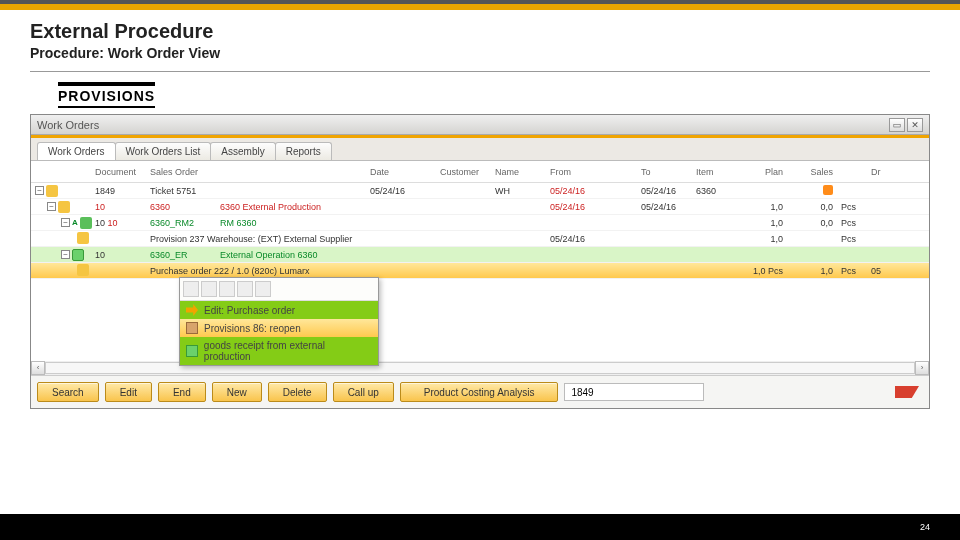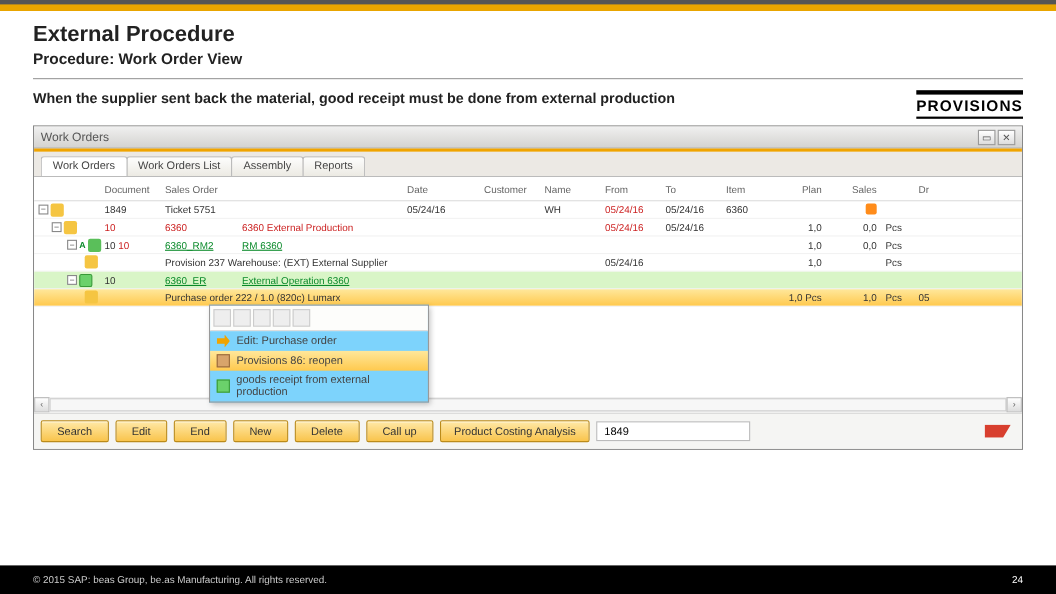--- a/index.html
+++ b/index.html
@@ -25,71 +25,70 @@
   .col-head { display: flex; height: 22px; align-items: center; background: #fff; border-bottom: 1px solid #ddd; font-size: 9px; color: #666; }
   .col-head > div, .row > div { padding: 0 4px; white-space: nowrap; }
   .c-tree { width: 60px; }
   .c-doc { width: 55px; }
   .c-sales { width: 70px; }
   .c-desc { width: 150px; }
   .c-date { width: 70px; }
   .c-cust { width: 55px; }
   .c-name { width: 55px; }
   .c-from { width: 55px; }
-  .c-to { width: 55px; }
+  .c-to { width: 55px; margin-left: 36px; }
   .c-item { width: 45px; }
   .c-plan { width: 50px; text-align: right; }
   .c-actual { width: 50px; text-align: right; }
   .c-unit { width: 30px; }
   .row { display: flex; height: 16px; align-items: center; font-size: 9px; color: #333; border-bottom: 1px solid #f2f2f2; }
-  .row.green-text .c-sales, .row.green-text .c-desc { color: #0a8a2a; text-decoration: underline; }
+  .row.green-text .c-sales, .row.green-text .c-desc { color: #0a8a2a; }
   .row.green-row { background: #d9f5c7; }
   .row.gold-row { background: linear-gradient(#ffe79a,#ffc94e); }
   .tree-node { display: inline-flex; align-items: center; gap: 2px; }
   .exp { display: inline-block; width: 9px; height: 9px; border: 1px solid #888; font-size: 8px; line-height: 7px; text-align: center; color: #555; background: #fff; }
   .ico { width: 12px; height: 12px; display: inline-block; border-radius: 2px; }
   .ico.cube-y { background: #f5c542; }
   .ico.cube-gr { background: #5abf5a; }
   .ico.doc-y { background: #f5c542; }
   .ico.truck { background: #6bd16b; border: 1px solid #399a39; }
   .ico.flag { background: #ff8c1a; width: 10px; height: 10px; }
   .red { color: #c22; }
-  .context-menu { position: absolute; left: 159px; top: 116px; width: 200px; background: #7dd3fc; border: 1px solid #999; box-shadow: 2px 2px 5px rgba(0,0,0,0.25); z-index: 10; }
+  .context-menu { position: absolute; left: 148px; top: 116px; width: 200px; background: #84cc16; border: 1px solid #999; box-shadow: 2px 2px 5px rgba(0,0,0,0.25); z-index: 10; }
   .cm-toolbar { display: flex; gap: 2px; padding: 3px; background: #fdfdfb; border-bottom: 1px solid #ddd; }
   .cm-ico { width: 16px; height: 16px; background: #eee; border: 1px solid #ccc; }
   .cm-item { display: flex; align-items: center; gap: 6px; padding: 3px 6px; font-size: 10px; color: #444; }
   .cm-item.hi { background: linear-gradient(#ffe79a,#ffc94e); }
   .cm-bullet { width: 12px; height: 12px; }
   .cm-bullet.arrow { background: #f0a400; clip-path: polygon(0 30%,60% 30%,60% 0,100% 50%,60% 100%,60% 70%,0 70%); }
   .cm-bullet.box { background: #d8a46b; border: 1px solid #9a6a3a; }
   .cm-bullet.truck2 { background: #6bd16b; border: 1px solid #399a39; }
   .scroll-h { position: absolute; left: 0; right: 0; bottom: 0; height: 14px; background: #efefef; display: flex; align-items: center; }
   .sb-btn { width: 14px; height: 14px; background: linear-gradient(#fff,#ddd); border: 1px solid #bbb; font-size: 8px; line-height: 12px; text-align: center; color: #666; }
   .sb-track { flex: 1; height: 12px; border: 1px solid #ccc; background: #f7f7f7; }
   .button-row { display: flex; gap: 6px; padding: 6px; background: #f5f5f3; border-top: 1px solid #ccc; align-items: center; }
   .btn { height: 20px; padding: 0 14px; border: 1px solid #bb8b1a; border-radius: 2px; background: linear-gradient(#ffe9a8,#f9c44c); font-size: 10px; color: #333; display: flex; align-items: center; box-shadow: inset 0 1px 0 rgba(255,255,255,0.6); }
-  .btn.long { padding: 0 12px; }
+  .btn.long { padding: 0 23px; }
   .doc-field { height: 18px; border: 1px solid #bbb; background: #fff; padding: 0 6px; display: flex; align-items: center; font-size: 10px; flex: 0 0 140px; }
   .brand-red { width: 24px; height: 12px; background: #d83f2e; clip-path: polygon(0 0,100% 0,70% 100%,0 100%); margin-left: auto; margin-right: 4px; }
   .footer { position: absolute; left: 0; right: 0; bottom: 0; height: 26px; background: #000; color: #ccc; display: flex; align-items: center; padding: 0 30px; font-size: 9px; }
   .footer .pg { margin-left: auto; color: #fff; }
 </style>
 </head>
 <body>
 
 <div class="top-border"></div>
 
 <div class="slide-head">
   <div class="slide-title">External Procedure</div>
   <div class="slide-sub">Procedure: Work Order View</div>
 </div>
 <hr class="divider">
 
 <div class="desc-row">
-  <div class="desc">When the supplier sent back the material, good receipt must be done from external production</div>
   <div class="side-label">PROVISIONS</div>
 </div>
 
 <div class="app-window">
   <div class="titlebar">
     <span>Work Orders</span>
     <span class="spacer"></span>
     <div class="win-btns">
       <div class="win-btn">▭</div>
       <div class="win-btn">✕</div>
@@ -270,15 +269,14 @@
     <div class="btn">New</div>
     <div class="btn">Delete</div>
     <div class="btn">Call up</div>
     <div class="btn long">Product Costing Analysis</div>
     <div class="doc-field">1849</div>
     <div class="brand-red"></div>
   </div>
 </div>
 
 <div class="footer">
-  <span>© 2015 SAP: beas Group, be.as Manufacturing.  All rights reserved.</span>
   <span class="pg">24</span>
 </div>
 
 </body></html>

